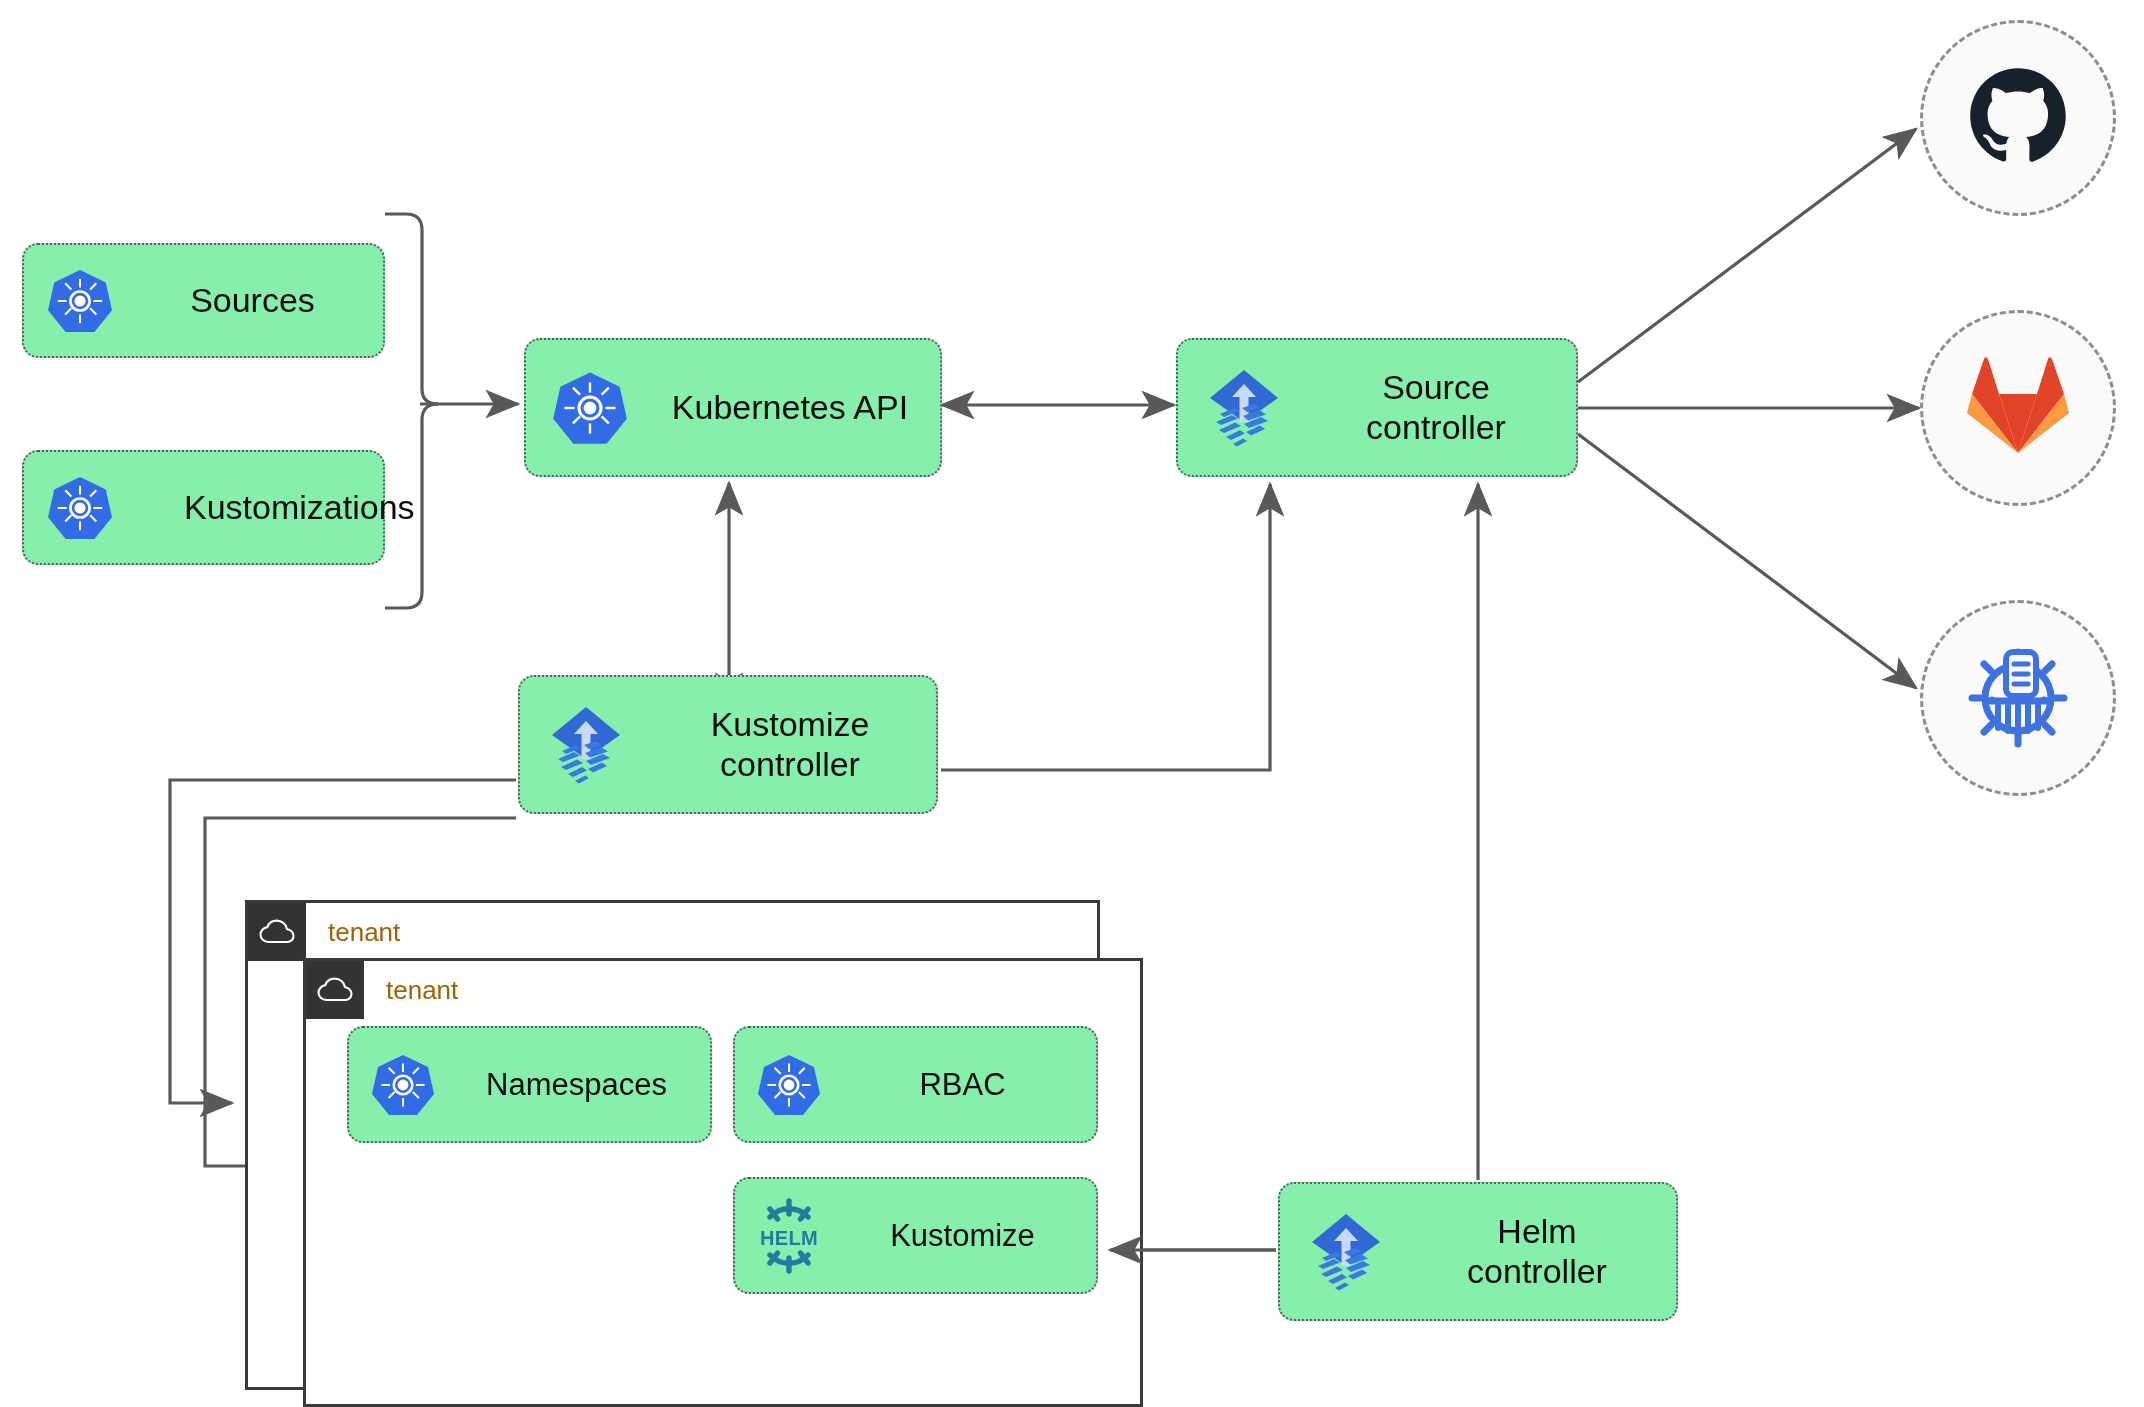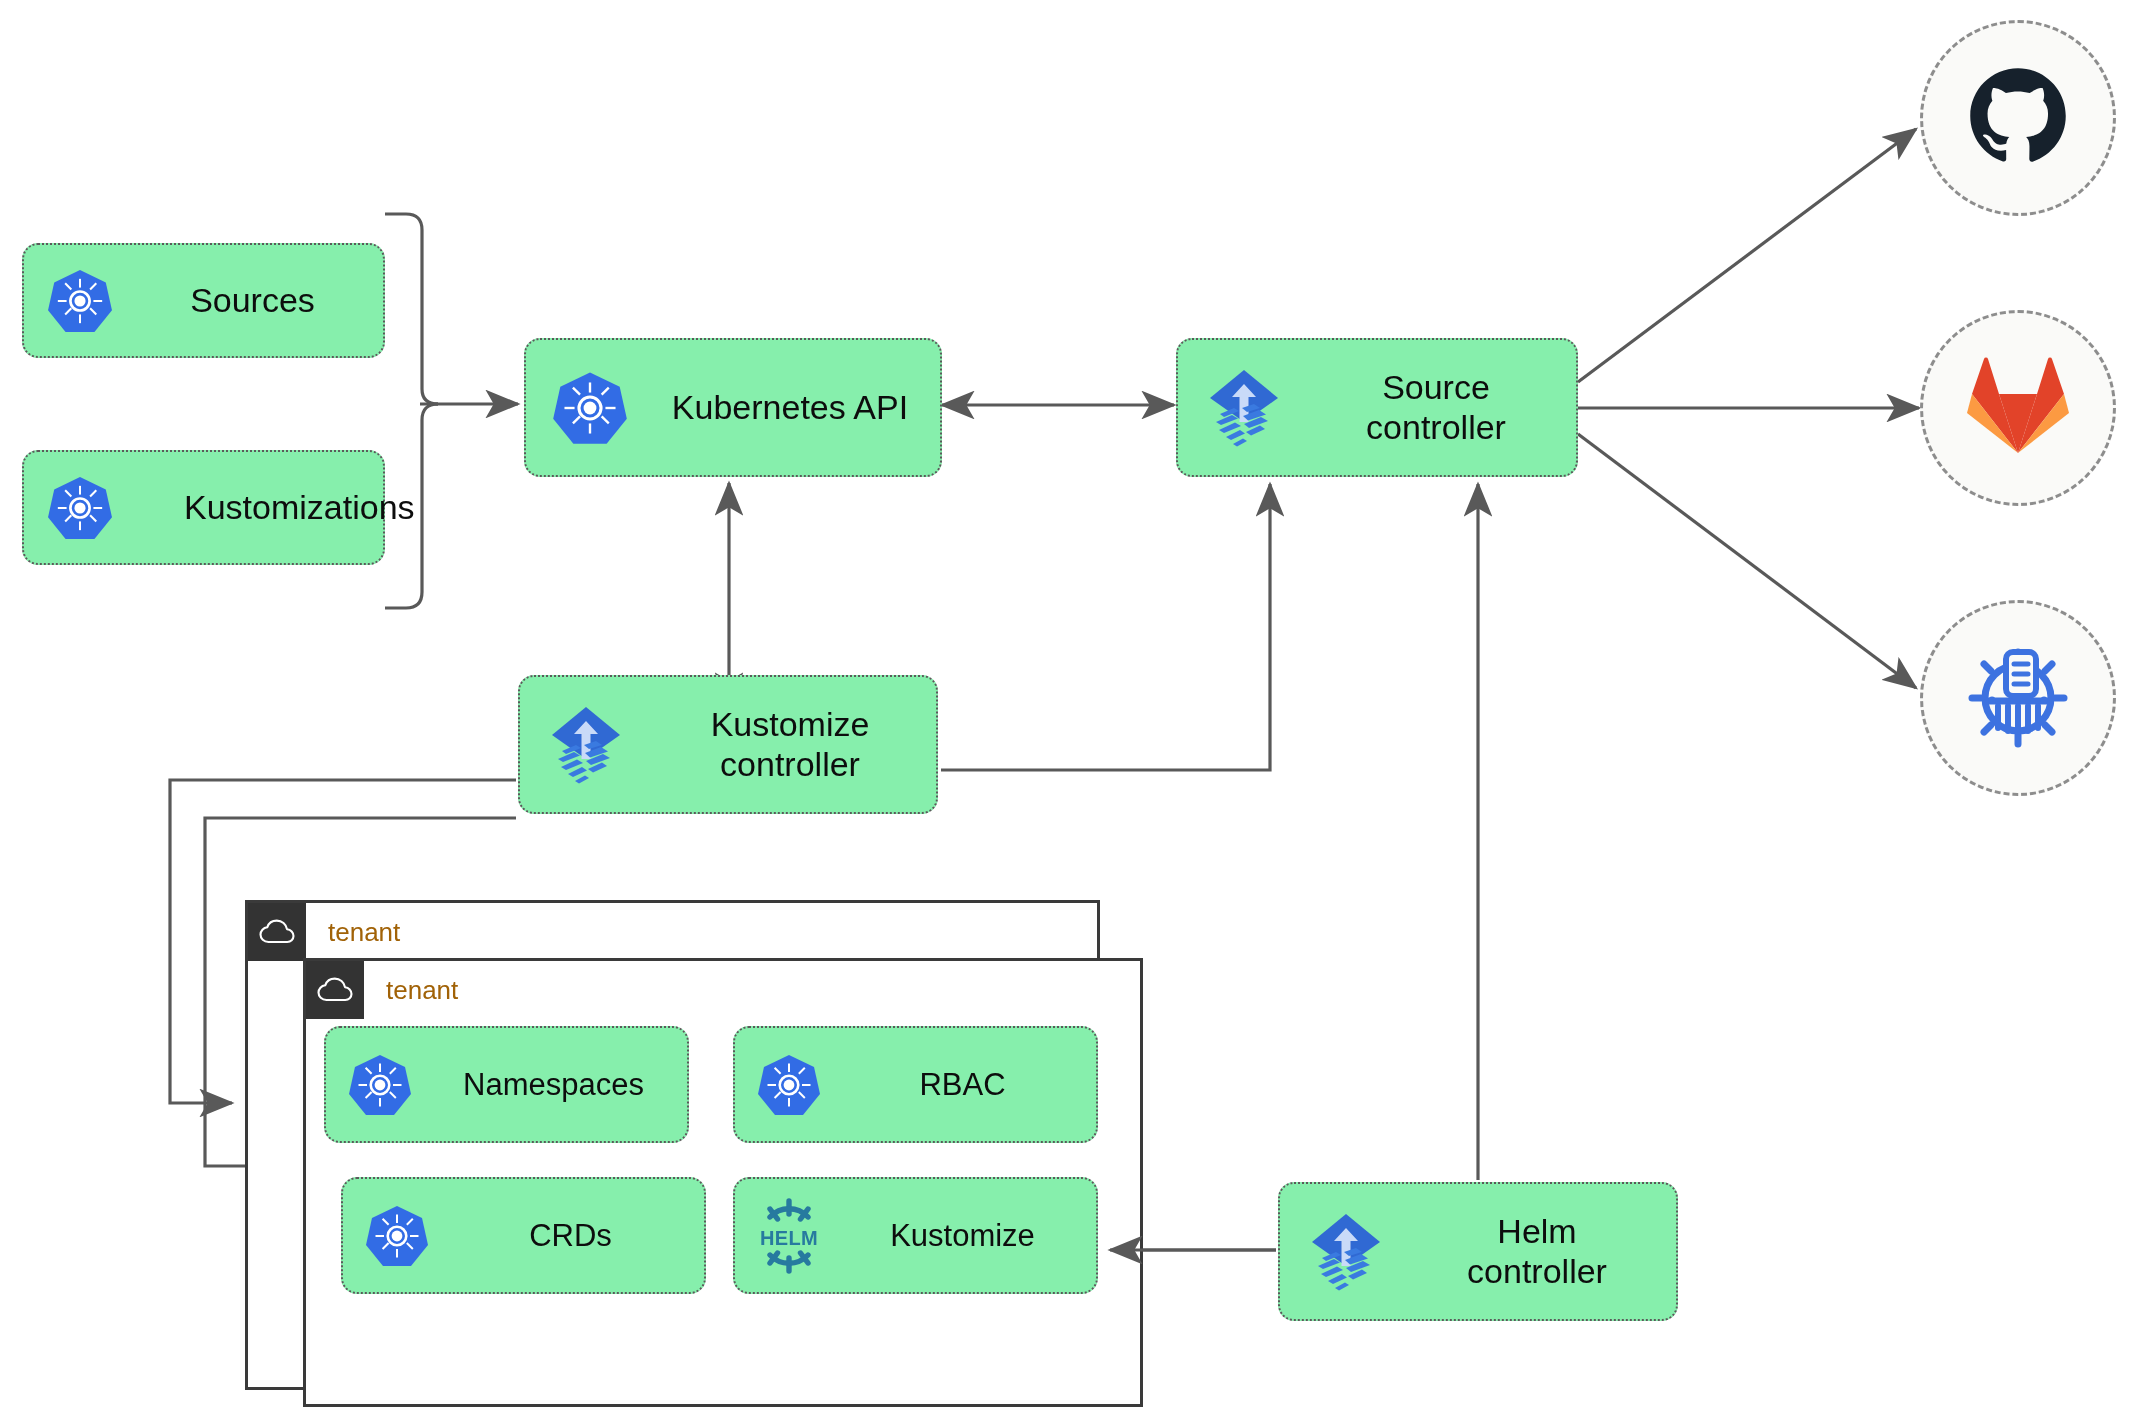--- a/index.html
+++ b/index.html
@@ -258,21 +258,21 @@
           <path d="M24 73 L38 66 L43 69.5 L29 76 Z"></path>
             <path d="M44 68 L58 61.5 L63 65 L49 71.5 Z"></path>
           <path d="M31 80 L41 74.5 L45 77 L35 82.5 Z"></path>
         </g>
       </svg>
     </span>
     <span class="lbl">Helm
 controller</span>
   </div>
 
-  <div class="node small" style="left:324px; top:1026px; width:365px; height:117px;">
+  <div class="node small" style="left:347px; top:1026px; width:365px; height:117px;">
     <span class="ic" style="width:108px;">
       <svg width="64" height="64" viewBox="0 0 64 64">
         <path d="M32 2 L57 14 L63 41 L46 62 L18 62 L1 41 L7 14 Z" fill="#326ce5"></path>
         <g fill="#ffffff">
           <circle cx="32" cy="32" r="5.4"></circle>
           <path d="M31 10.5 h2 v8.5 h-2 Z"></path>
             <path d="M31 45 h2 v8.5 h-2 Z"></path>
           <path d="M10.5 31 h8.5 v2 h-8.5 Z"></path>
             <path d="M45 31 h8.5 v2 h-8.5 Z"></path>
           <path d="M16.9 15.5 l1.4,-1.4 l6,6 l-1.4,1.4 Z"></path>
@@ -300,40 +300,20 @@
             <path d="M41.1 39.7 l1.4,-1.4 l6,6 l-1.4,1.4 Z"></path>
           <path d="M47.1 14.1 l1.4,1.4 l-6,6 l-1.4,-1.4 Z"></path>
             <path d="M22.9 38.3 l1.4,1.4 l-6,6 l-1.4,-1.4 Z"></path>
           <path d="M32 21.5 a10.6 10.6 0 0 1 10.6 10.5 a10.6 10.6 0 0 1 -10.6 10.5 a10.6 10.6 0 0 1 -10.6 -10.5 a10.6 10.6 0 0 1 10.6 -10.5 Z M32 24.1 a8 8 0 0 0 -8 7.9 a8 8 0 0 0 8 7.9 a8 8 0 0 0 8 -7.9 a8 8 0 0 0 -8 -7.9 Z"></path>
         </g>
       </svg>
     </span>
     <span class="lbl">RBAC</span>
   </div>
 
-  <div class="node small" style="left:341px; top:1177px; width:365px; height:117px;">
-    <span class="ic" style="width:108px;">
-      <svg width="64" height="64" viewBox="0 0 64 64">
-        <path d="M32 2 L57 14 L63 41 L46 62 L18 62 L1 41 L7 14 Z" fill="#326ce5"></path>
-        <g fill="#ffffff">
-          <circle cx="32" cy="32" r="5.4"></circle>
-          <path d="M31 10.5 h2 v8.5 h-2 Z"></path>
-            <path d="M31 45 h2 v8.5 h-2 Z"></path>
-          <path d="M10.5 31 h8.5 v2 h-8.5 Z"></path>
-            <path d="M45 31 h8.5 v2 h-8.5 Z"></path>
-          <path d="M16.9 15.5 l1.4,-1.4 l6,6 l-1.4,1.4 Z"></path>
-            <path d="M41.1 39.7 l1.4,-1.4 l6,6 l-1.4,1.4 Z"></path>
-          <path d="M47.1 14.1 l1.4,1.4 l-6,6 l-1.4,-1.4 Z"></path>
-            <path d="M22.9 38.3 l1.4,1.4 l-6,6 l-1.4,-1.4 Z"></path>
-          <path d="M32 21.5 a10.6 10.6 0 0 1 10.6 10.5 a10.6 10.6 0 0 1 -10.6 10.5 a10.6 10.6 0 0 1 -10.6 -10.5 a10.6 10.6 0 0 1 10.6 -10.5 Z M32 24.1 a8 8 0 0 0 -8 7.9 a8 8 0 0 0 8 7.9 a8 8 0 0 0 8 -7.9 a8 8 0 0 0 -8 -7.9 Z"></path>
-        </g>
-      </svg>
-    </span>
-    <span class="lbl">CRDs</span>
-  </div>
 
   <div class="node small" style="left:733px; top:1177px; width:365px; height:117px;">
     <span class="ic" style="width:108px;">
       <svg width="82" height="82" viewBox="0 0 82 82">
         <g stroke="#277a9f" stroke-width="5.4" fill="none" stroke-linecap="round">
           <path d="M41 6 L41 19"></path>
           <path d="M22 14 L29.5 24"></path>
           <path d="M60 14 L52.5 24"></path>
           <path d="M41 76 L41 63"></path>
           <path d="M22 68 L29.5 58"></path>

